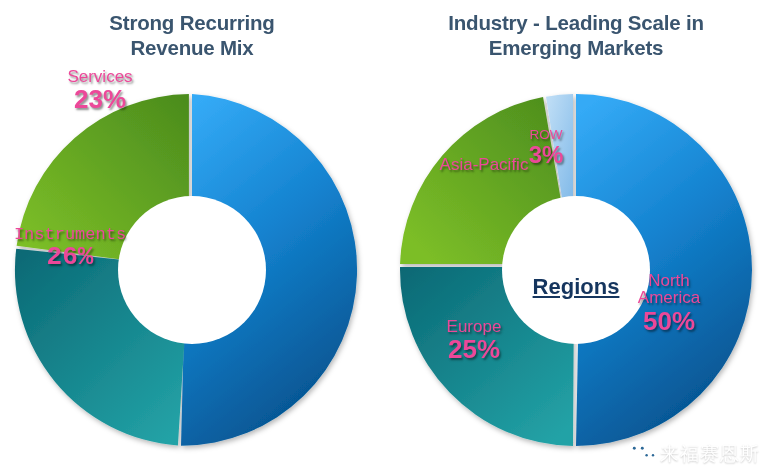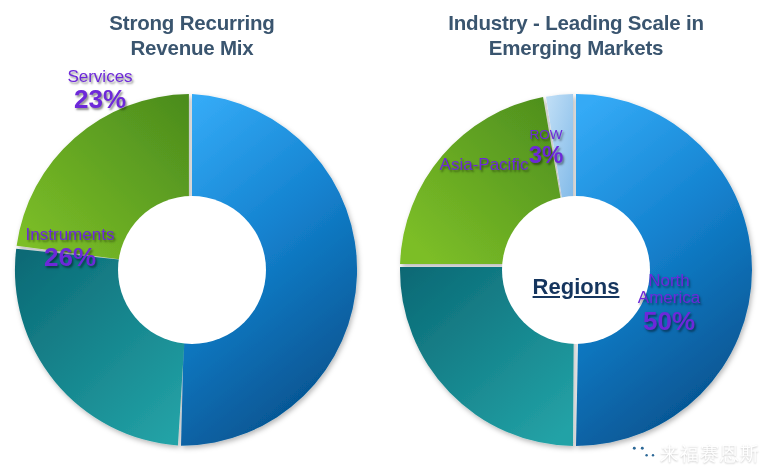--- a/index.html
+++ b/index.html
@@ -55,21 +55,21 @@
   }
   .donut-svg {
     display: block;
     margin: 0 auto;
   }
 
   
   .seg-label {
     position: absolute;
     text-align: center;
-    color: #6d28d9;
+    color: #ec4899;
     font-family: "Liberation Sans", sans-serif;
     text-shadow: 1.5px 1.5px 2.2px rgba(0,0,0,0.45);
     pointer-events: none;
     line-height: 1.02;
   }
   .seg-name {
     font-size: 17px;
     font-weight: normal;
     display: block;
     white-space: pre-line;
@@ -162,21 +162,21 @@
                    A 176 176 0 0 1 188.9 16.03
                    L 188.9 187.0
                    A 5 5 0 0 0 185.6 190.1
                    Z"></path>
         </g>
 
         <circle cx="192" cy="192" r="74" fill="#ffffff"></circle>
       </svg>
 
 
-      <div class="seg-label" style="left:0px; top:148px; width:140px;">
+      <div class="seg-label" style="left:0px; top:148px; width:140px;font-family:Liberation Mono, monospace;">
         <span class="seg-name">Instruments</span>
         <span class="seg-pct">26%</span>
       </div>
 
       <div class="seg-label" style="left:30px; top:-10px; width:140px;">
         <span class="seg-name">Services</span>
         <span class="seg-pct">23%</span>
       </div>
 
     </div>
@@ -240,20 +240,24 @@
 
         <circle cx="192" cy="192" r="74" fill="#ffffff"></circle>
       </svg>
 
       <div class="seg-label" style="left:210px; top:150px; width:150px;margin-top:44px;">
         <span class="seg-name">North
 America</span>
         <span class="seg-pct">50%</span>
       </div>
 
+      <div class="seg-label" style="left:10px; top:240px; width:160px;">
+        <span class="seg-name">Europe</span>
+        <span class="seg-pct">25%</span>
+      </div>
 
       <div class="seg-label" style="left:20px; top:78px; width:160px;">
         <span class="seg-name">Asia-Pacific</span>
       </div>
 
       <div class="seg-label small" style="left:122px; top:14px; width:80px;">
         <span class="seg-name">ROW</span>
         <span class="seg-pct">3%</span>
       </div>
 

